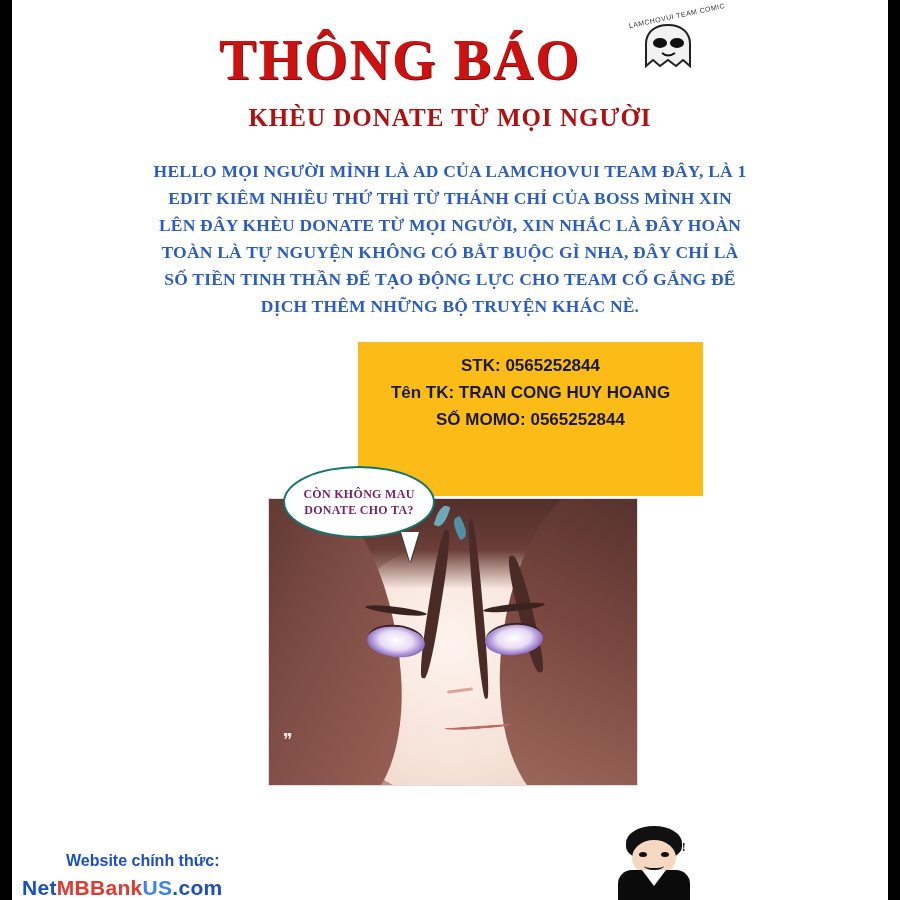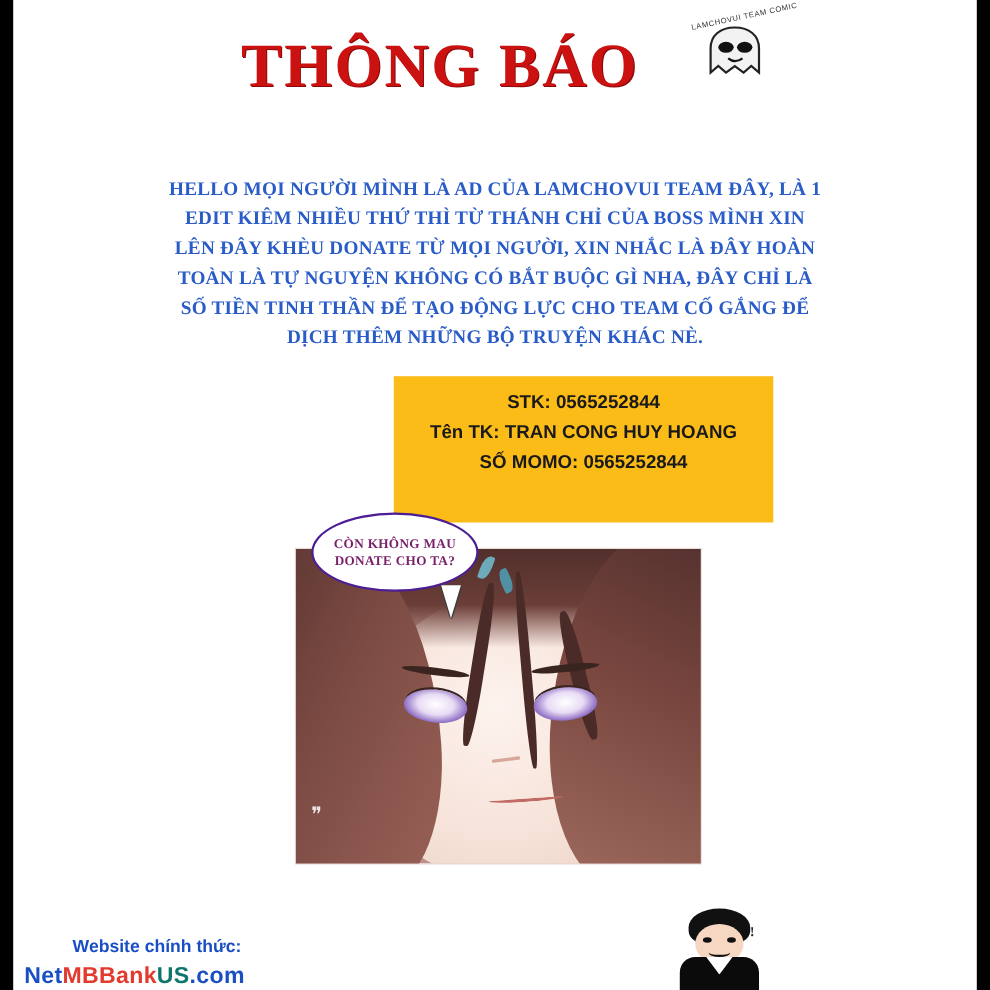--- a/index.html
+++ b/index.html
@@ -77,21 +77,21 @@
     font-size: 17.5px;
     line-height: 27px;
     letter-spacing: 0.2px;
     color: #2a5cc8;
   }
 
   
   .info-box {
     position: absolute;
     top: 342px; left: 358px;
-    width: 345px; height: 133px;
+    width: 345px; height: 154px;
     background: #fbbc18;
     padding-top: 10px;
   }
   .info-line {
     text-align: center;
     font-family: "Liberation Sans", sans-serif;
     font-weight: bold;
     font-size: 17px;
     line-height: 27px;
     color: #1a1a1a;
@@ -195,21 +195,21 @@
   }
   .panel .p1 { top: 6px; left: 168px; transform: rotate(20deg); }
   .panel .p2 { top: 18px; left: 186px; transform: rotate(-25deg); background: #4f9ab0; }
 
   
   .bubble {
     position: absolute;
     top: 466px; left: 283px;
     width: 152px; height: 72px;
     background: #ffffff;
-    border: 2px solid #4c1d95;
+    border: 2px solid #0f766e;
     border-radius: 50%;
     display: flex;
     align-items: center;
     justify-content: center;
   }
   .bubble .btext {
     text-align: center;
     font-family: "Liberation Serif", serif;
     font-weight: bold;
     font-size: 12px;
@@ -306,21 +306,21 @@
   .footer-url {
     position: absolute;
     top: 876px; left: 22px;
     font-family: "Liberation Sans", sans-serif;
     font-weight: bold;
     font-size: 21px;
     letter-spacing: .3px;
   }
   .footer-url .net { color: #1a4fc4; }
   .footer-url .truyen { color: #e23a2e; }
-  .footer-url .us { color: #0f766e; }
+  .footer-url .us { color: #3b82f6; }
   .footer-url .com { color: #1a4fc4; }
 </style>
 </head>
 <body>
 
 <div class="page">
 
   <div class="bar-left"></div>
   <div class="bar-right"></div>
 
@@ -328,20 +328,21 @@
     <div class="ghost-text">LAMCHOVUI TEAM COMIC</div>
     <svg width="72" height="50" viewBox="0 0 72 50" style="position:absolute;top:10px;left:0;">
       <path d="M14 44 V22 C14 10 23 3 36 3 C49 3 58 10 58 22 V44 L51 38 L44 44 L36 38 L28 44 L21 38 Z" fill="#f2f2f2" stroke="#222" stroke-width="2"></path>
       <ellipse cx="28" cy="21" rx="7" ry="5" fill="#111"></ellipse>
       <ellipse cx="45" cy="21" rx="7" ry="5" fill="#111"></ellipse>
       <path d="M30 31 Q36 36 43 31" stroke="#111" stroke-width="2" fill="none"></path>
     </svg>
   </div>
 
   <div class="title-main">THÔNG BÁO</div>
+  <div class="title-sub">KHÈU DONATE TỪ MỌI NGƯỜI</div>
   <div class="body-text">HELLO MỌI NGƯỜI MÌNH LÀ AD CỦA LAMCHOVUI TEAM ĐÂY, LÀ 1 EDIT KIÊM NHIỀU THỨ THÌ TỪ THÁNH CHỈ CỦA BOSS MÌNH XIN LÊN ĐÂY KHÈU DONATE TỪ MỌI NGƯỜI, XIN NHẮC LÀ ĐÂY HOÀN TOÀN LÀ TỰ NGUYỆN KHÔNG CÓ BẮT BUỘC GÌ NHA, ĐÂY CHỈ LÀ SỐ TIỀN TINH THẦN ĐỂ TẠO ĐỘNG LỰC CHO TEAM CỐ GẮNG ĐỂ DỊCH THÊM NHỮNG BỘ TRUYỆN KHÁC NÈ.</div>
 
   <div class="info-box">
     <div class="info-line">STK: 0565252844</div>
     <div class="info-line">Tên TK: TRAN CONG HUY HOANG</div>
     <div class="info-line">SỐ MOMO: 0565252844</div>
   </div>
 
   <div class="panel">
     <div class="face"></div>

